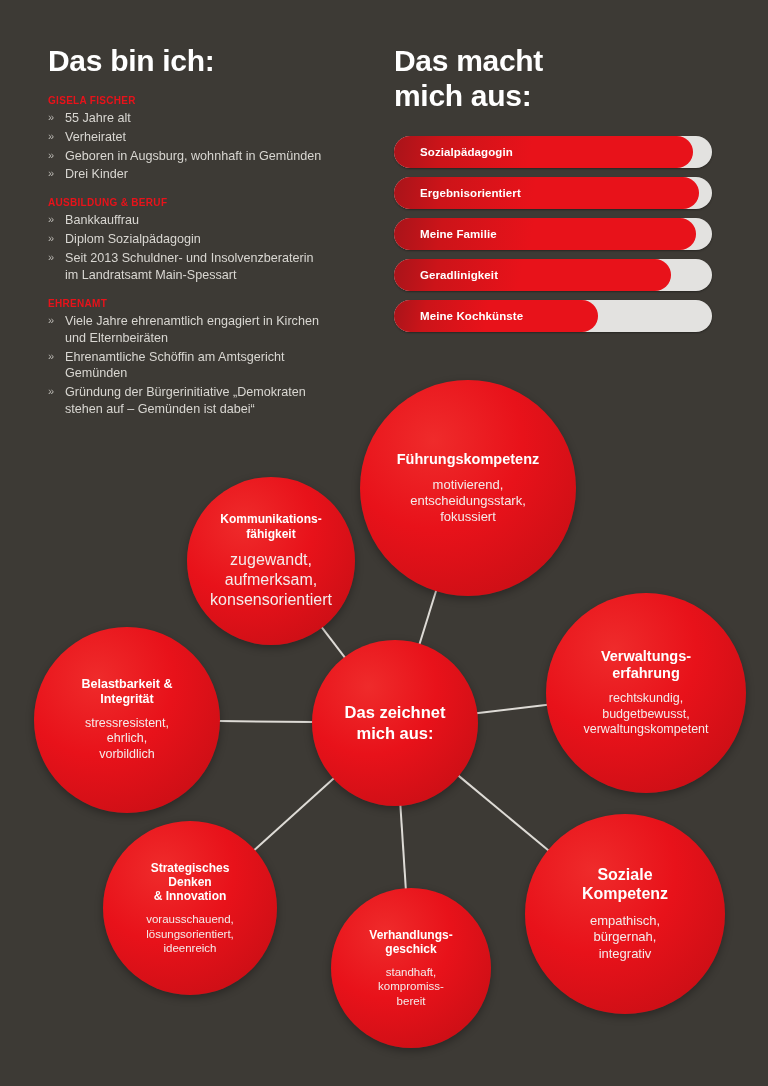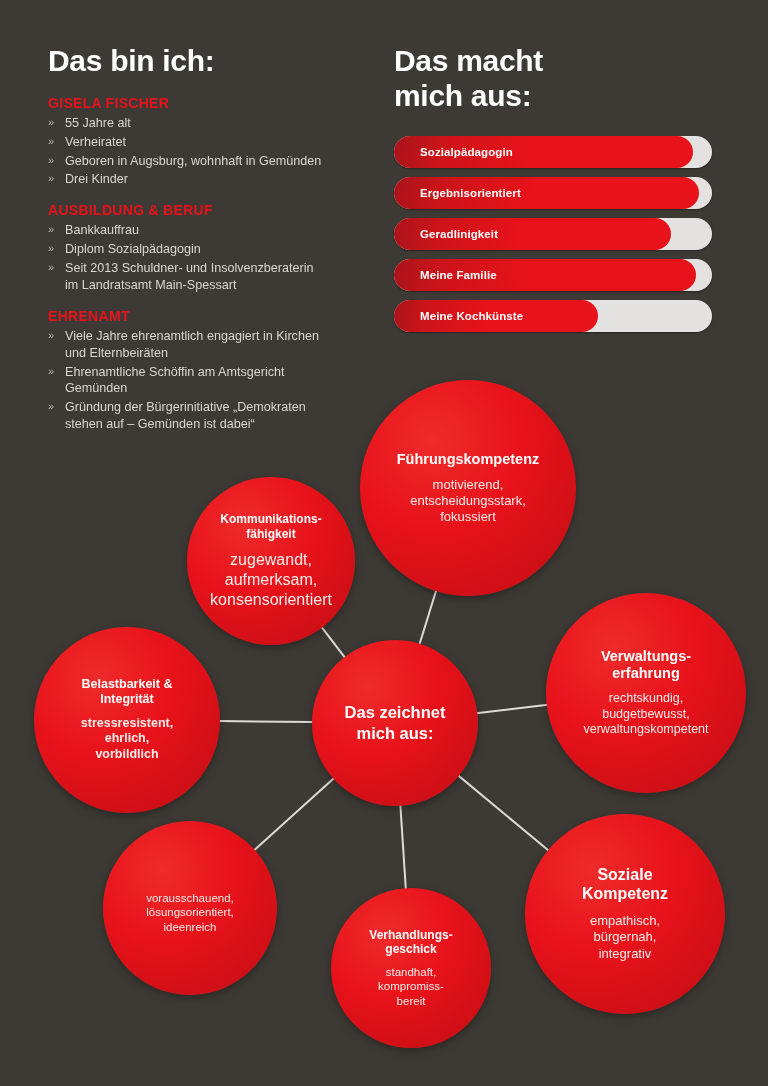--- a/index.html
+++ b/index.html
@@ -37,21 +37,21 @@
     letter-spacing: -0.3px;
     line-height: 1.16;
     margin: 0 0 16px 0;
     white-space: pre-line;
   }
   .col-right .headline { margin-bottom: 22px; }
 
   .section { margin-bottom: 14px; }
   .section-title {
     color: #e8121a;
-    font-size: 14px;
+    font-size: 10px;
     font-weight: bold;
     letter-spacing: 0.3px;
     margin-bottom: 4px;
   }
   .bullets { margin: 0; padding: 0; list-style: none; }
   .bullet {
     position: relative;
     color: #d9d7d2;
     font-size: 12.6px;
     line-height: 1.34;
@@ -188,27 +188,27 @@
           <div class="bar-fill" style="width: 94%;"></div>
           <div class="bar-label">Sozialpädagogin</div>
         </div>
         <div class="bar-row">
           <div class="bar-track"></div>
           <div class="bar-fill" style="width: 96%;"></div>
           <div class="bar-label">Ergebnisorientiert</div>
         </div>
         <div class="bar-row">
           <div class="bar-track"></div>
+          <div class="bar-fill" style="width: 95%;"></div>
+          <div class="bar-label">Meine Familie</div>
+        </div>
+        <div class="bar-row">
+          <div class="bar-track"></div>
           <div class="bar-fill" style="width: 87%;"></div>
           <div class="bar-label">Geradlinigkeit</div>
-        </div>
-        <div class="bar-row">
-          <div class="bar-track"></div>
-          <div class="bar-fill" style="width: 95%;"></div>
-          <div class="bar-label">Meine Familie</div>
         </div>
         <div class="bar-row">
           <div class="bar-track"></div>
           <div class="bar-fill" style="width: 64%;"></div>
           <div class="bar-label">Meine Kochkünste</div>
         </div>
       </div>
   </div>
 
   <div class="mindmap">
@@ -238,32 +238,35 @@
         <div class="node" style="left: 546px; top: 575px; width: 200px; height: 200px; padding: 0px 16px;">
           <div class="node-title" style="font-size: 14.5px;">Verwaltungs-
 erfahrung</div>
           <div class="node-sub" style="font-size: 12.5px;">rechtskundig,
 budgetbewusst,
 verwaltungskompetent</div>
         </div>
         <div class="node" style="left: 34px; top: 609px; width: 186px; height: 186px; padding: 0px 15px;">
           <div class="node-title" style="font-size: 12.5px;">Belastbarkeit &amp;
 Integrität</div>
-          <div class="node-sub" style="font-size: 12.5px; font-weight: bold;">stressresistent,
+          <div class="node-sub" style="font-size: 12.5px;">stressresistent,
 ehrlich,
 vorbildlich</div>
         </div>
         <div class="node" style="left: 525px; top: 796px; width: 200px; height: 200px; padding: 0px 16px;">
           <div class="node-title" style="font-size: 16px;">Soziale
 Kompetenz</div>
           <div class="node-sub" style="font-size: 13px;">empathisch,
 bürgernah,
 integrativ</div>
         </div>
         <div class="node" style="left: 103px; top: 803px; width: 174px; height: 174px; padding: 0px 14px;">
+          <div class="node-title" style="font-size: 12px;">Strategisches
+Denken
+&amp; Innovation</div>
           <div class="node-sub" style="font-size: 11.5px;">vorausschauend,
 lösungsorientiert,
 ideenreich</div>
         </div>
         <div class="node" style="left: 331px; top: 870px; width: 160px; height: 160px; padding: 0px 13px;">
           <div class="node-title" style="font-size: 12px;">Verhandlungs-
 geschick</div>
           <div class="node-sub" style="font-size: 11.5px;">standhaft,
 kompromiss-
 bereit</div>

